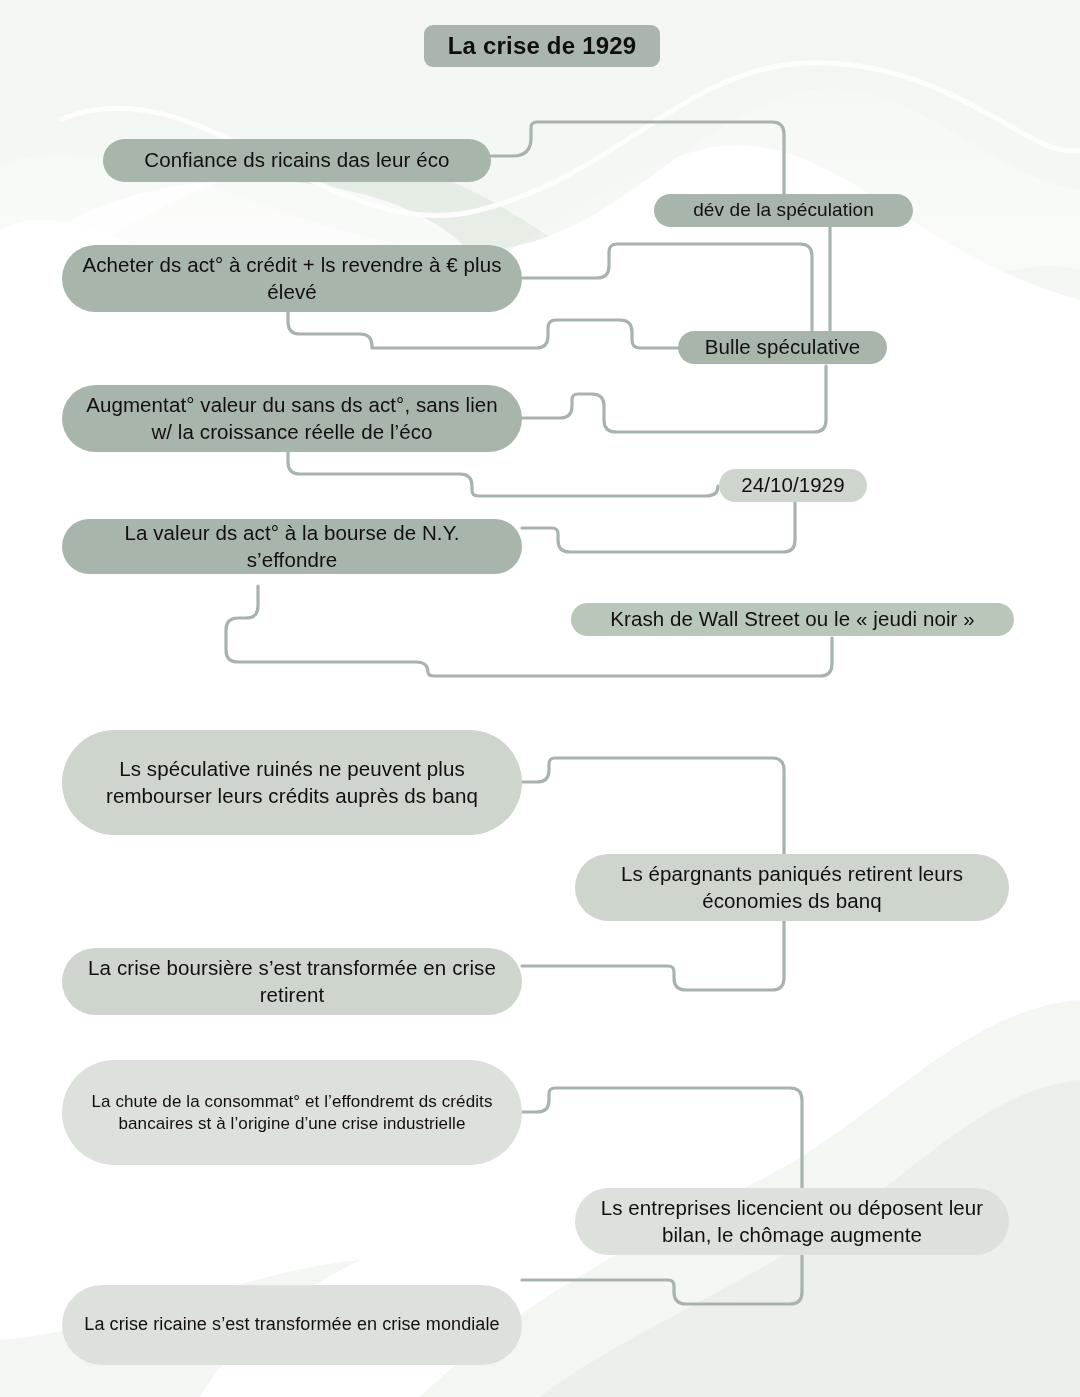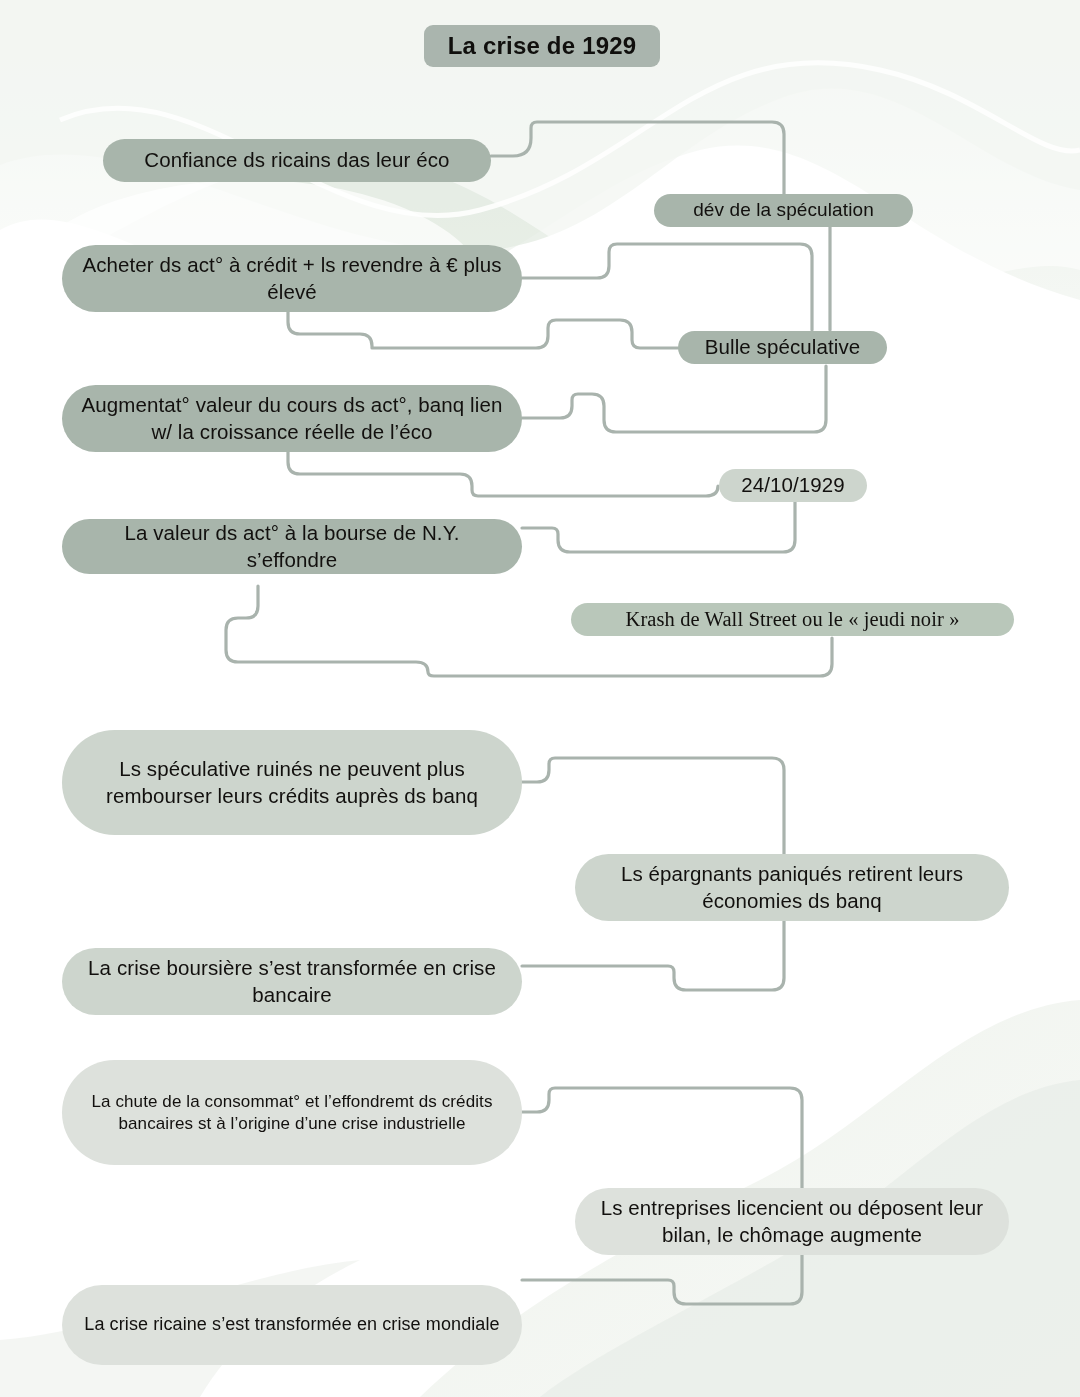--- a/index.html
+++ b/index.html
@@ -50,21 +50,21 @@
     justify-content: center;
     text-align: center;
     border-radius: 999px;
     color: #12100e;
     font-size: 20.5px;
     line-height: 1.28;
     padding: 6px 18px;
     letter-spacing: 0.1px;
   }
   .tone-dark  { background: #a8b5ab; }
-  .tone-mid   { background: #b9c7ba; font-family: Liberation Serif, serif; }
+  .tone-mid   { background: #b9c7ba; }
   .tone-light { background: #cdd5cd; }
   .tone-pale  { background: #dde1dc; }
 
   #title {
     position: absolute;
     z-index: 3;
     left: 424px;
     top: 25px;
     width: 236px;
     height: 42px;
@@ -123,25 +123,25 @@
       </g>
   </svg>
 
   <div id="title">La crise de 1929</div>
 
   <div id="node-layer">
       <div class="node tone-dark" style="left: 103px; top: 139px; width: 388px; height: 43px; font-size: 20.5px;">Confiance ds ricains das leur éco</div>
       <div class="node tone-dark" style="left: 654px; top: 194px; width: 259px; height: 33px; font-size: 19px;">dév de la spéculation</div>
       <div class="node tone-dark" style="left: 62px; top: 245px; width: 460px; height: 67px; font-size: 20.5px;">Acheter ds act° à crédit + ls revendre à € plus élevé</div>
       <div class="node tone-dark" style="left: 678px; top: 331px; width: 209px; height: 33px; font-size: 20.5px;">Bulle spéculative</div>
-      <div class="node tone-dark" style="left: 62px; top: 385px; width: 460px; height: 67px; font-size: 20.5px;">Augmentat° valeur du cours ds act°, banq lien w/ la croissance réelle de l’éco</div>
+      <div class="node tone-dark" style="left: 62px; top: 385px; width: 460px; height: 67px; font-size: 20.5px;">Augmentat° valeur du sans ds act°, sans lien w/ la croissance réelle de l’éco</div>
       <div class="node tone-light" style="left: 719px; top: 469px; width: 148px; height: 33px; font-size: 20.5px;">24/10/1929</div>
       <div class="node tone-dark" style="left: 62px; top: 519px; width: 460px; height: 55px; font-size: 20.5px;">La valeur ds act° à la bourse de N.Y. s’effondre</div>
       <div class="node tone-mid" style="left: 571px; top: 603px; width: 443px; height: 33px; font-size: 20.5px;">Krash de Wall Street ou le « jeudi noir »</div>
       <div class="node tone-light" style="left: 62px; top: 730px; width: 460px; height: 105px; font-size: 20.5px;">Ls spéculative ruinés ne peuvent plus rembourser leurs crédits auprès ds banq</div>
       <div class="node tone-light" style="left: 575px; top: 854px; width: 434px; height: 67px; font-size: 20.5px;">Ls épargnants paniqués retirent leurs économies ds banq</div>
-      <div class="node tone-light" style="left: 62px; top: 948px; width: 460px; height: 67px; font-size: 20.5px;">La crise boursière s’est transformée en crise bancaire</div>
+      <div class="node tone-light" style="left: 62px; top: 948px; width: 460px; height: 67px; font-size: 20.5px;">La crise boursière s’est transformée en crise retirent</div>
       <div class="node tone-pale" style="left: 62px; top: 1060px; width: 460px; height: 105px; font-size: 17px;">La chute de la consommat° et l’effondremt ds crédits bancaires st à l’origine d’une crise industrielle</div>
       <div class="node tone-pale" style="left: 575px; top: 1188px; width: 434px; height: 67px; font-size: 20.5px;">Ls entreprises licencient ou déposent leur bilan, le chômage augmente</div>
       <div class="node tone-pale" style="left: 62px; top: 1285px; width: 460px; height: 80px; font-size: 18px;">La crise ricaine s’est transformée en crise mondiale</div>
     </div>
 
 </div>
 
 </body></html>

